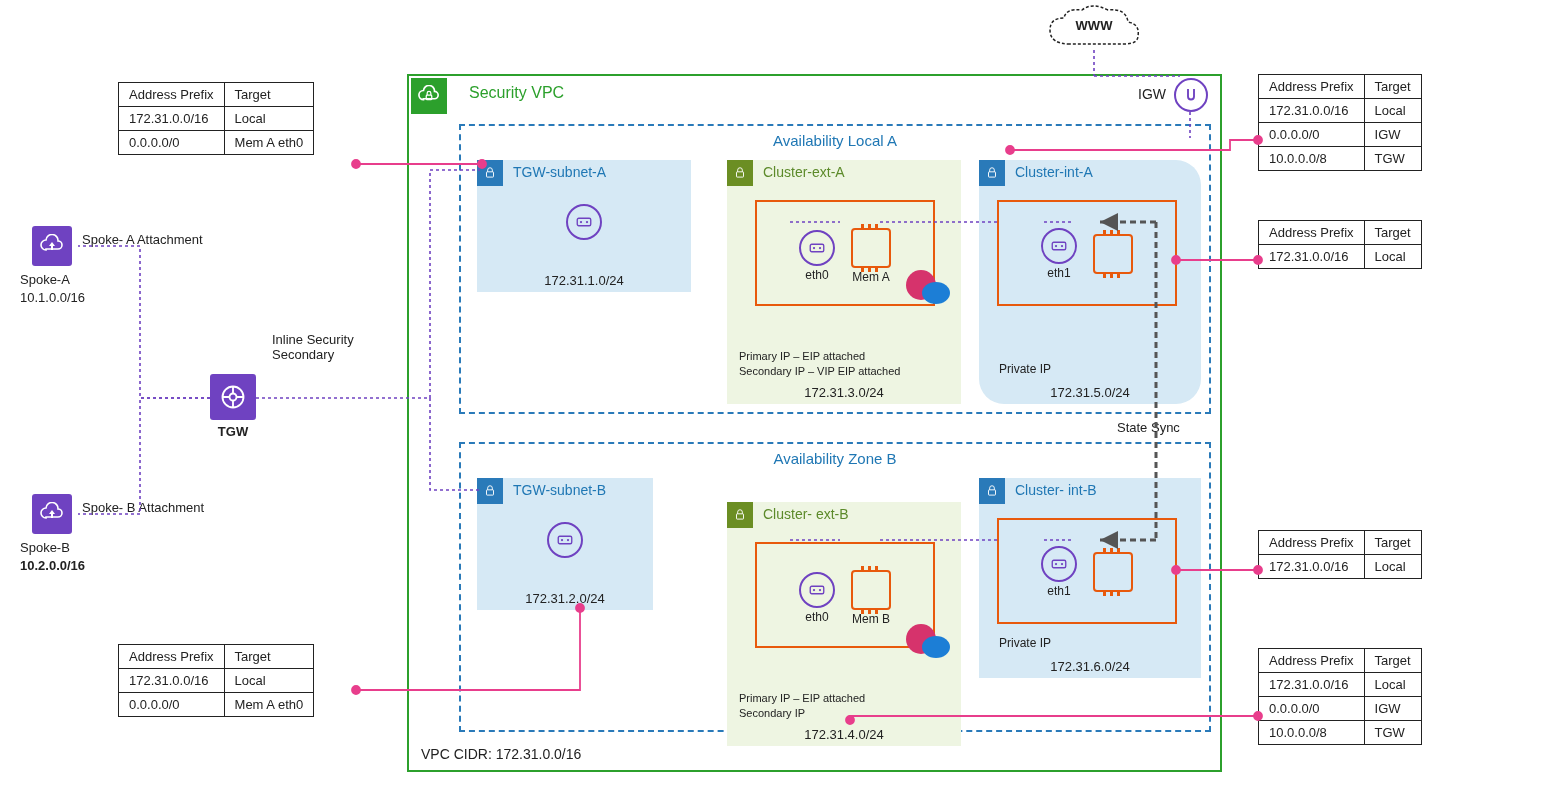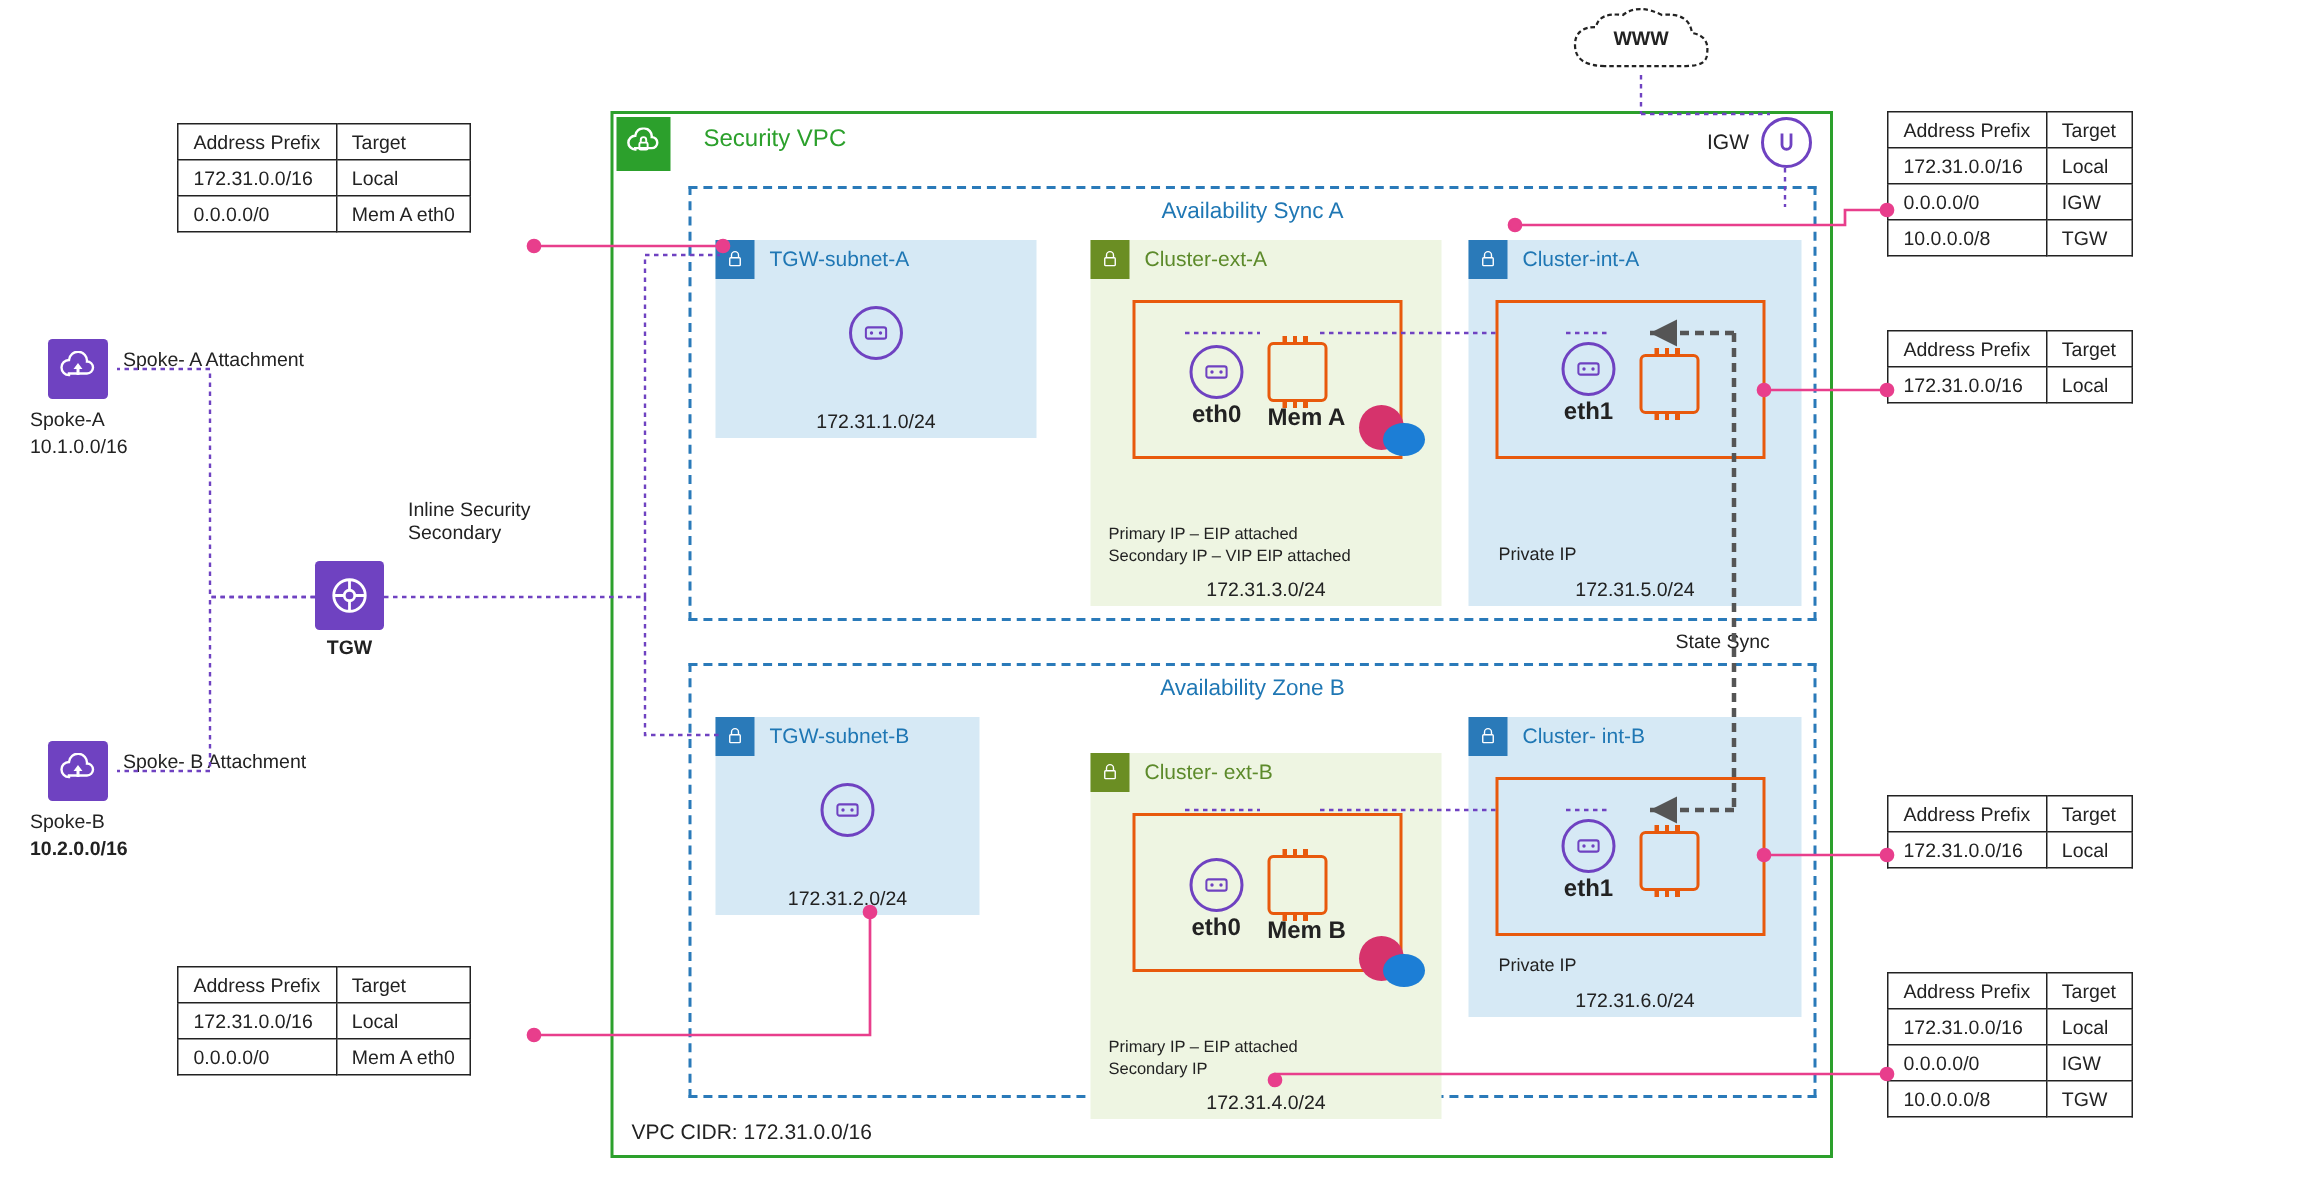--- a/index.html
+++ b/index.html
@@ -80,21 +80,21 @@
   background:repeating-linear-gradient(90deg,var(--orange)0 3px,transparent 3px 7px);}
 .dev-box{
   border:2px solid var(--orange);
   position:absolute;
 }
 .eni{
   width:36px;height:36px;border:2px solid var(--purple);border-radius:50%;
   display:flex;align-items:center;justify-content:center;
 }
 .eni svg{width:18px;height:18px;}
-.eni-label{font-size:16px;text-align:center;margin-top:2px;font-weight:bold;}
+.eni-label{font-size:12px;text-align:center;margin-top:2px;}
 .row{display:flex;align-items:center;gap:16px;justify-content:center;}
 .tgw{
   width:46px;height:46px;background:var(--purple);border-radius:3px;
   display:flex;align-items:center;justify-content:center;
 }
 .tgw svg{width:28px;height:28px;}
 .spoke{
   width:40px;height:40px;background:var(--purple);border-radius:3px;
   display:flex;align-items:center;justify-content:center;
 }
@@ -152,21 +152,21 @@
       <svg viewBox="0 0 24 24">
           <path fill="none" stroke="#fff" stroke-width="1.8" d="M6 16a5 5 0 010-10 6 6 0 0112 1 4 4 0 010 8H6z"></path>
           <rect x="9" y="11" width="6" height="5" rx="1" fill="none" stroke="#fff" stroke-width="1.4"></rect>
           <path d="M10 11v-2a2 2 0 014 0v2" fill="none" stroke="#fff" stroke-width="1.4"></path>
         </svg>
     </div>
     <div class="vpc-title">Security VPC</div>
     <div class="abs" style="left:12px;bottom:8px;font-size:14px;">VPC CIDR: 172.31.0.0/16</div>
 
     <div class="abs az-box" style="left:50px;top:48px;width:752px;height:290px;">
-      <div class="az-title">Availability Sync A</div>
+      <div class="az-title">Availability Local A</div>
 
       <div class="subnet" style="left:16px;top:34px;width:214px;height:132px;">
         <div class="subnet-icon">
             <svg viewBox="0 0 24 24">
               <rect x="6" y="10" width="12" height="9" rx="1" fill="none" stroke="#fff" stroke-width="1.6"></rect>
               <path d="M8 10V7a4 4 0 018 0v3" fill="none" stroke="#fff" stroke-width="1.6"></path>
             </svg>
           </div>
         <div class="subnet-label blue">TGW-subnet-A</div>
         <div style="position:absolute;left:50%;top:44px;transform:translateX(-50%);">
@@ -205,21 +205,21 @@
               <div class="chip"></div>
               <div class="eni-label">Mem A</div>
             </div>
           </div>
         </div>
         <div class="caption" style="white-space:pre-line;bottom:26px;">Primary IP – EIP attached
 Secondary IP – VIP EIP attached</div>
         <div class="cidr">172.31.3.0/24</div>
       </div>
 
-      <div class="subnet" style="left:518px;top:34px;width:222px;height:244px;">
+      <div class="subnet" style="left:518px;top:34px;width:222px;height:244px;border-radius:25px;">
         <div class="subnet-icon">
             <svg viewBox="0 0 24 24">
               <rect x="6" y="10" width="12" height="9" rx="1" fill="none" stroke="#fff" stroke-width="1.6"></rect>
               <path d="M8 10V7a4 4 0 018 0v3" fill="none" stroke="#fff" stroke-width="1.6"></path>
             </svg>
           </div>
         <div class="subnet-label blue">Cluster-int-A</div>
         <div class="dev-box" style="left:18px;top:40px;width:180px;height:106px;">
           <div class="row" style="margin-top:26px;">
             <div style="text-align:center;">

